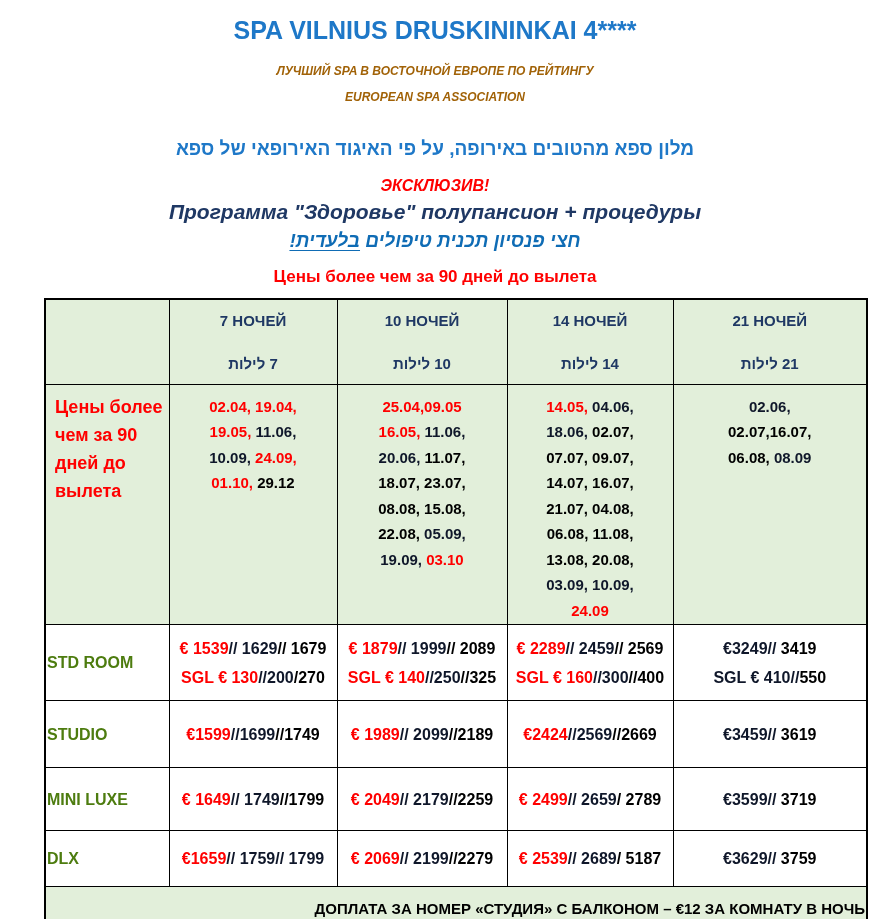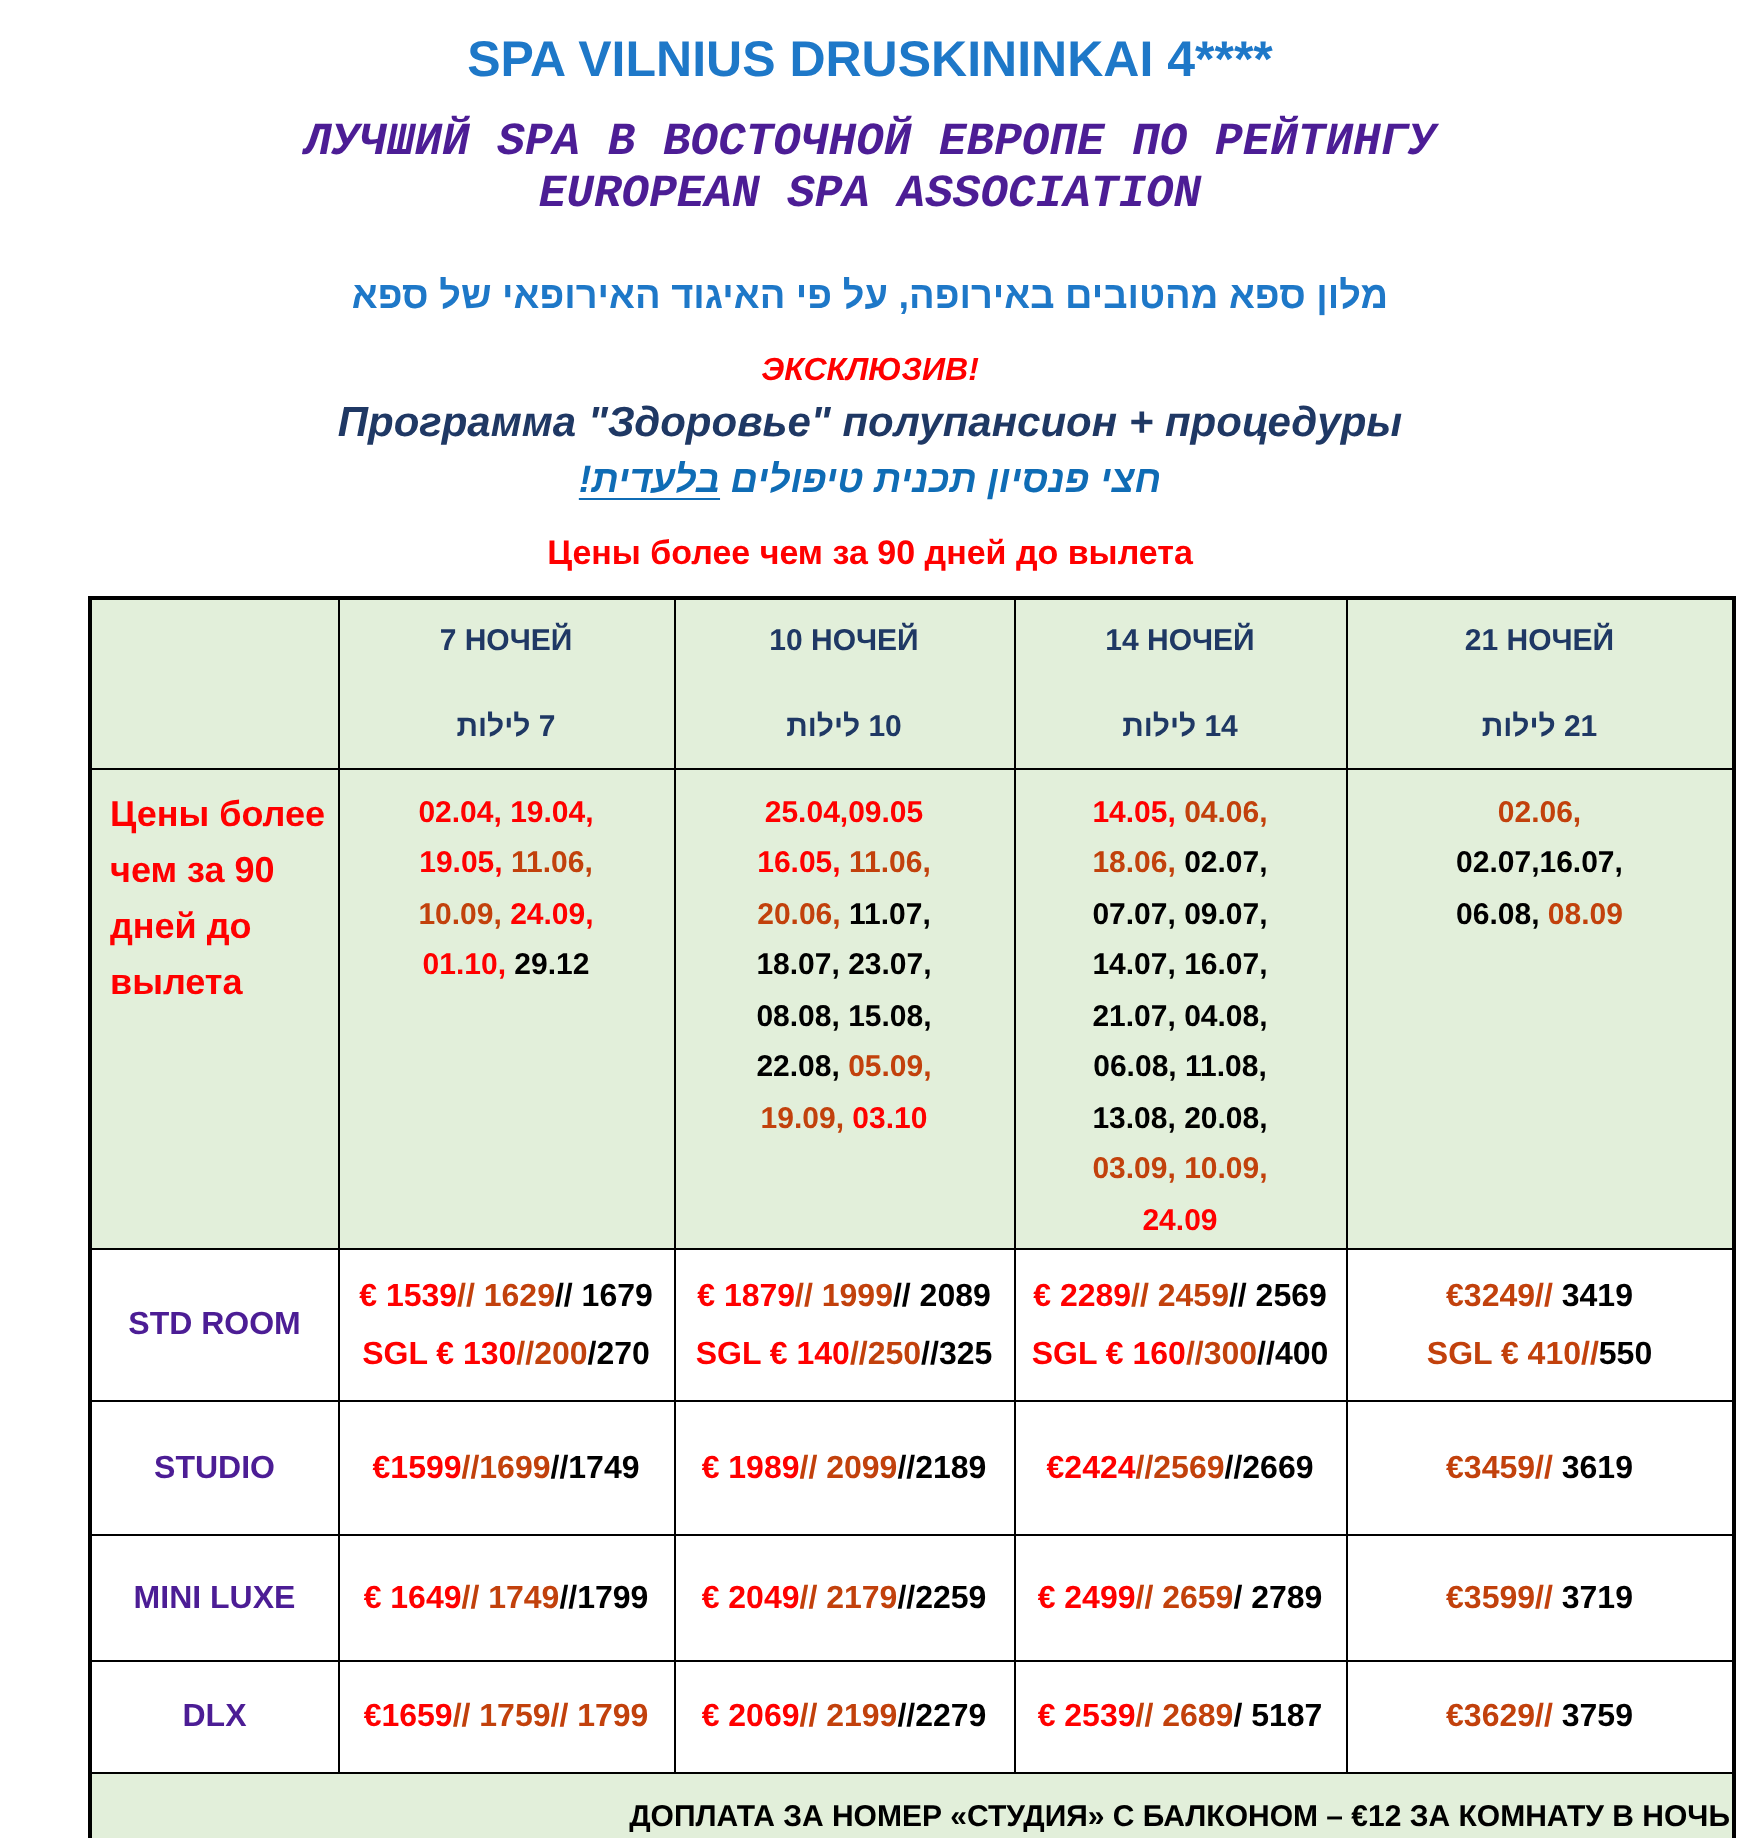--- a/index.html
+++ b/index.html
@@ -5,21 +5,21 @@
   * { box-sizing: border-box; }
   html, body { margin:0; padding:0; background:#ffffff; }
   body {
     width:870px; height:919px; overflow:hidden;
     font-family:"Liberation Sans", sans-serif;
     -webkit-font-smoothing:antialiased;
   }
   .doc { width:870px; text-align:center; padding-top:12px; }
 
   .title    { font-size:25px; font-weight:bold; color:#1E78C8; margin:4px 0 13px 0; }
-  .subtitle { font-size:23px; font-weight:bold; font-style:italic; color:#4c1d95; line-height:26px;font-family:Liberation Mono, monospace; }
+  .subtitle { font-size:12px; font-weight:bold; font-style:italic; color:#a16207; line-height:26px; }
   .hebrew-tagline { direction:rtl; font-size:19px; font-weight:bold; color:#1E78C8; margin-top:28px; }
   .exclusive { color:#FF0000; font-weight:bold; font-style:italic; font-size:16px; margin-top:17px; }
   .program   { color:#1F3864; font-weight:bold; font-style:italic; font-size:21px; margin-top:5px; }
   .hebrew-program { direction:rtl; color:#0F6CB5; font-weight:bold; font-style:italic; font-size:19px; margin-top:6px; }
   .hebrew-program .u { text-decoration:underline; text-underline-offset:3px; }
   .price-note { color:#FF0000; font-weight:bold; font-size:17px; margin-top:15px; margin-bottom:11px; }
 
   table.prices {
     border-collapse:collapse; table-layout:fixed;
     margin-left:44px; width:822px;
@@ -54,30 +54,30 @@
 
   tr.price td {
     background:#ffffff; vertical-align:middle;
     font-size:16px; line-height:29px;
   }
   tr.row-std    td { height:76px; }
   tr.row-studio td { height:67px; }
   tr.row-mini   td { height:63px; }
   tr.row-dlx    td { height:56px; }
   tr.price td.room-label {
-    text-align:center; padding-left:1px; color:#4c1d95; font-size:16px;
+    text-align:left; padding-left:1px; color:#4d7c0f; font-size:16px;
   }
 
   tr.note td {
     background:#E2EFDA; height:45px; text-align:right; vertical-align:middle;
     color:#000; font-size:15px;
   }
 
   .c-red   { color:#FF0000; }
-  .c-blue  { color:#c2410c; }
+  .c-blue  { color:#0f172a; }
   .c-black { color:#000000; }
 </style>
 </head>
 <body>
 
 <div class="doc">
   <div class="title">SPA VILNIUS DRUSKININKAI 4****</div>
   <div class="subtitle">ЛУЧШИЙ SPA В ВОСТОЧНОЙ ЕВРОПЕ ПО РЕЙТИНГУ</div>
   <div class="subtitle">EUROPEAN SPA ASSOCIATION</div>
   <div class="hebrew-tagline" dir="rtl">מלון ספא מהטובים באירופה, על פי האיגוד האירופאי של ספא</div>

